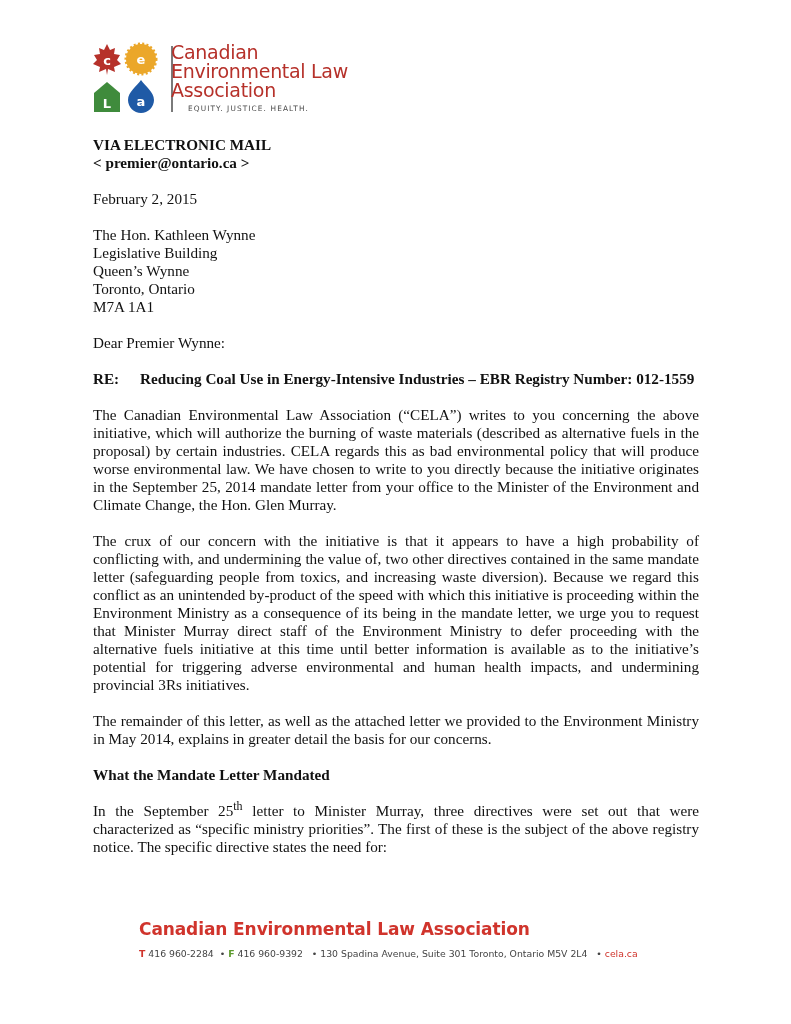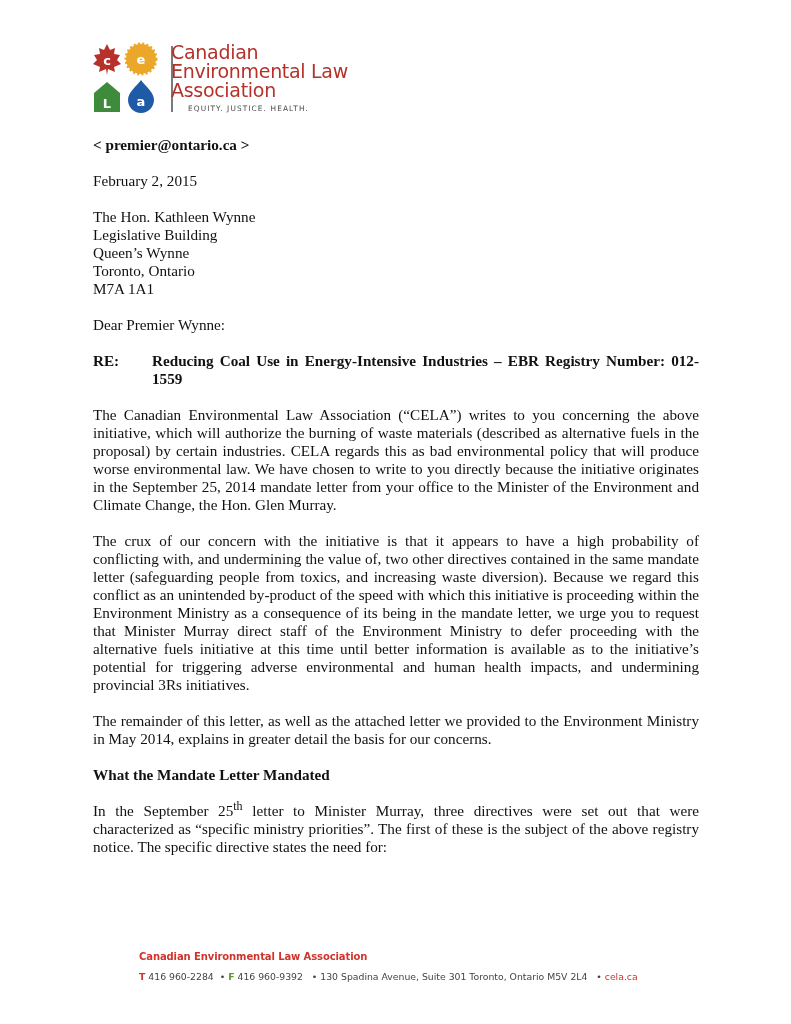--- a/index.html
+++ b/index.html
@@ -9,24 +9,24 @@
   .logo-divider { position: absolute; left: 80px; top: 4px; width: 2px; height: 66px; background: #7a7a7a; }
   .logo-text { position: absolute; left: 80px; top: 1px; font-family: "DejaVu Sans", sans-serif; color: #b6312a; font-size: 19px; line-height: 19px; letter-spacing: -0.3px; }
   .logo-tagline { position: absolute; left: 89px; top: 62px; font-family: "DejaVu Sans", sans-serif; color: #4a4a4a; font-size: 7.4px; letter-spacing: 1.1px; margin-left: 8px; }
   .content { position: absolute; left: 93px; top: 136px; width: 606px; font-size: 15.2px; line-height: 18px; }
   .content p { margin: 0; }
   .bold { font-weight: bold; }
   .gap { height: 18px; }
   .justify { text-align: justify; }
   .re { display: flex; font-weight: bold; }
   .re-label { width: 47px; flex: none; }
-  .re-text { flex: 1; text-align: justify; margin-left: 12px; }
+  .re-text { flex: 1; text-align: justify; }
   sup { font-size: 12px; line-height: 0; vertical-align: super; }
   .footer { position: absolute; left: 139px; top: 919px; font-family: "DejaVu Sans", sans-serif; }
-  .footer-org { color: #d0342c; font-size: 10px; font-weight: bold; letter-spacing: -0.1px; margin-top: 32px; }
+  .footer-org { color: #d0342c; font-size: 17px; font-weight: bold; letter-spacing: -0.1px; }
   .footer-line { margin-top: 9px; font-size: 9.3px; color: #444; white-space: nowrap; }
   .footer-line .t { color: #d0342c; font-weight: bold; }
   .footer-line .f { color: #5c9a2d; font-weight: bold; }
   .footer-line .web { color: #d0342c; }
 </style>
 </head>
 <body>
 
 <div class="logo">
   <svg class="logo-icons" viewBox="0 0 68 72">
@@ -52,20 +52,21 @@
   <div class="logo-divider"></div>
   <div class="logo-text">
     <div>Canadian</div>
     <div>Environmental Law</div>
     <div>Association</div>
   </div>
   <div class="logo-tagline">EQUITY. JUSTICE. HEALTH.</div>
 </div>
 
 <div class="content">
+  <p class="bold">VIA ELECTRONIC MAIL</p>
   <p class="bold">&lt; premier@ontario.ca &gt;</p>
   <div class="gap"></div>
   <p>February 2, 2015</p>
   <div class="gap"></div>
   <div>
     <p>The Hon. Kathleen Wynne</p>
     <p>Legislative Building</p>
     <p>Queen’s Wynne</p>
     <p>Toronto, Ontario</p>
     <p>M7A 1A1</p>

